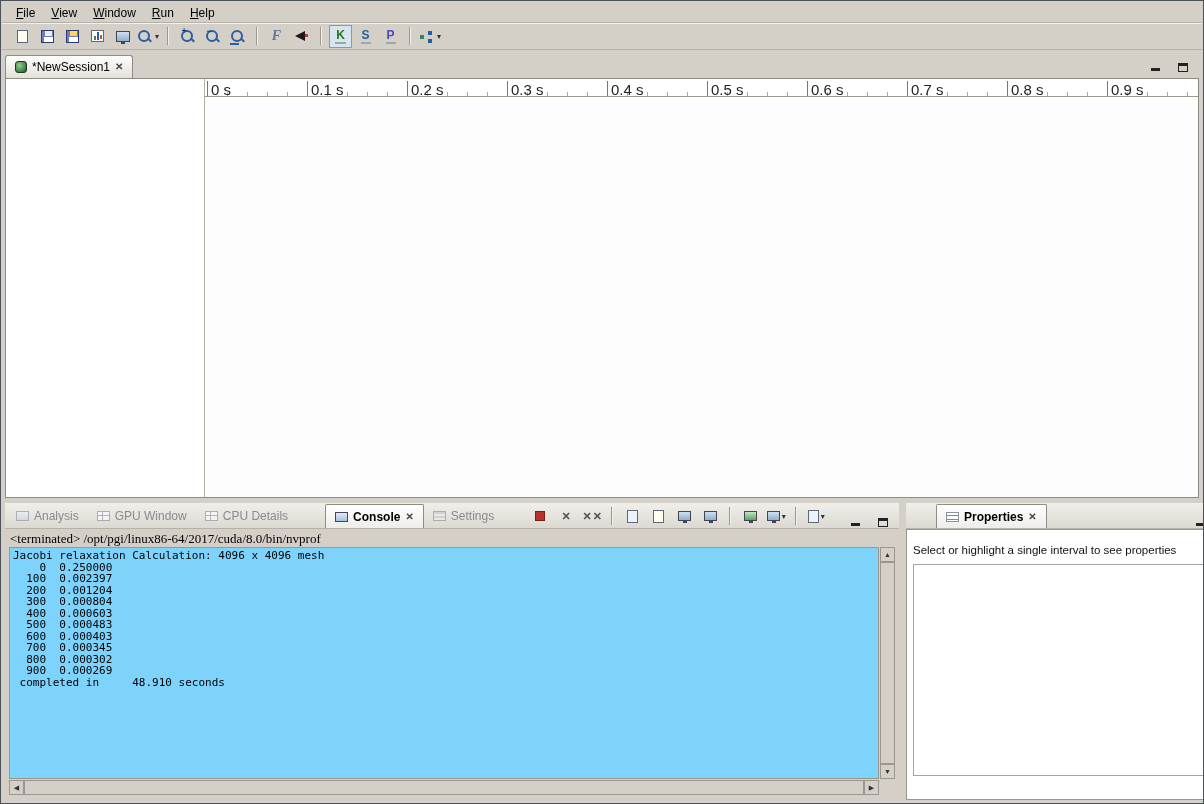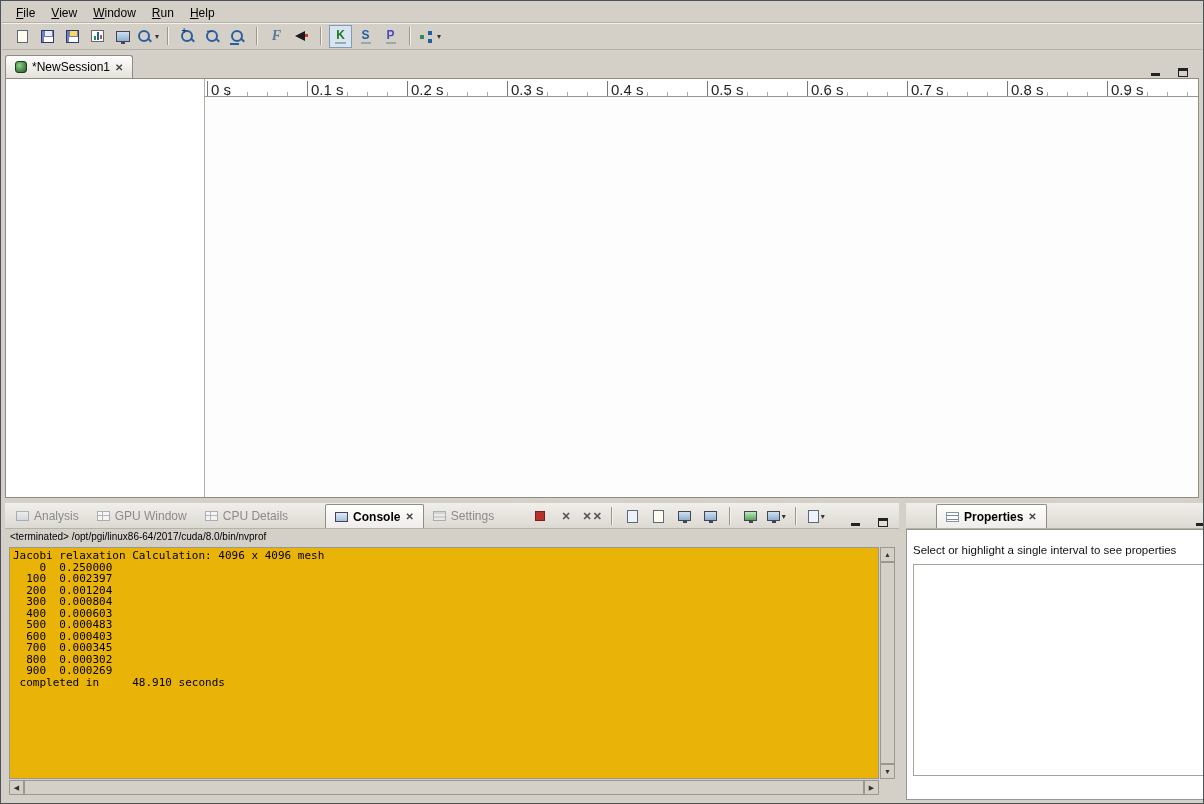--- a/index.html
+++ b/index.html
@@ -63,21 +63,21 @@
 
   
   .minmax { display:flex; align-items:center; gap:12px; margin-left:auto; margin-right:8px; }
   .wbtn { width:16px; height:14px; display:flex; align-items:flex-end; justify-content:center; cursor:default; }
   .g-min { width:9px; height:3px; background:#222; margin-bottom:2px; }
   .g-max { width:10px; height:9px; border:1px solid #222; border-top-width:3px; margin-bottom:1px; }
   .close { font-size:10px; color:#444; font-weight:bold; cursor:default; }
 
   
   .editor { position:absolute; left:4px; right:4px; top:53px; height:444px; }
-  .editor-tabbar { height:24px; display:flex; align-items:flex-end; }
+  .editor-tabbar { height:24px; display:flex; align-items:center; }
   .editor-tab { height:23px; display:flex; align-items:center; gap:5px; padding:0 9px;
                 background:linear-gradient(#fefefe,#e4e1da); border:1px solid #8f8c84; border-bottom:none;
                 border-radius:3px 3px 0 0; }
   .icsession { width:12px; height:12px; border-radius:3px; border:1px solid #14411a;
                background:radial-gradient(circle at 35% 35%, #8fcf8f, #1e5a1e); }
   .editor-body { position:absolute; left:0; right:0; top:24px; bottom:0;
                  background:#fff; border:1px solid #8f8c84; display:flex; }
   .tree-pane { width:199px; border-right:1px solid #b3afa7; background:#fff; }
   .timeline { flex:1; display:flex; flex-direction:column; overflow:hidden; }
   .ruler { height:18px; border-bottom:1px solid #9a978f; display:flex; padding-left:2px; overflow:hidden; }
@@ -108,24 +108,24 @@
 
   .view-tools { display:flex; align-items:center; margin-left:24px; height:24px; }
   .vbtn { height:22px; min-width:22px; display:flex; align-items:center; justify-content:center;
           gap:1px; margin:0 2px; position:relative; cursor:default; }
   .icstop { width:10px; height:10px; background:#b5332a; border:1px solid #7a1f18; }
   .icx { font-size:11px; font-weight:bold; color:#555; line-height:11px; }
   .icmon.small { width:13px; height:10px; }
 
   .bl-panel { position:absolute; left:4px; top:502px; width:894px; height:297px; }
   .console-status { height:17px; padding:2px 4px 0 5px;
-                    font-family:Liberation Sans, sans-serif; font-size:10px; white-space:pre; }
+                    font-family:Liberation Serif, serif; font-size:13px; white-space:pre; }
   .console-wrap { position:absolute; left:4px; right:4px; top:44px; bottom:5px; }
   .console-text { position:absolute; left:0; top:0; right:16px; bottom:16px;
-                  background:#eab308; border:1px solid #9a978f; overflow:hidden;
+                  background:#7dd3fc; border:1px solid #9a978f; overflow:hidden;
                   font-family:"DejaVu Sans Mono", monospace; font-size:11px; line-height:11.5px;
                   padding:2px 0 0 3px; white-space:pre; }
   .console-line { white-space:pre; }
 
   
   .v-scroll { position:absolute; right:0; top:0; bottom:16px; width:15px;
               display:flex; flex-direction:column; background:#eceae5; }
   .h-scroll { position:absolute; left:0; right:16px; bottom:0; height:15px;
               display:flex; background:#eceae5; }
   .sb-btn { width:15px; height:15px; flex:none; background:#d4d0c8; border:1px solid #9a978f;

